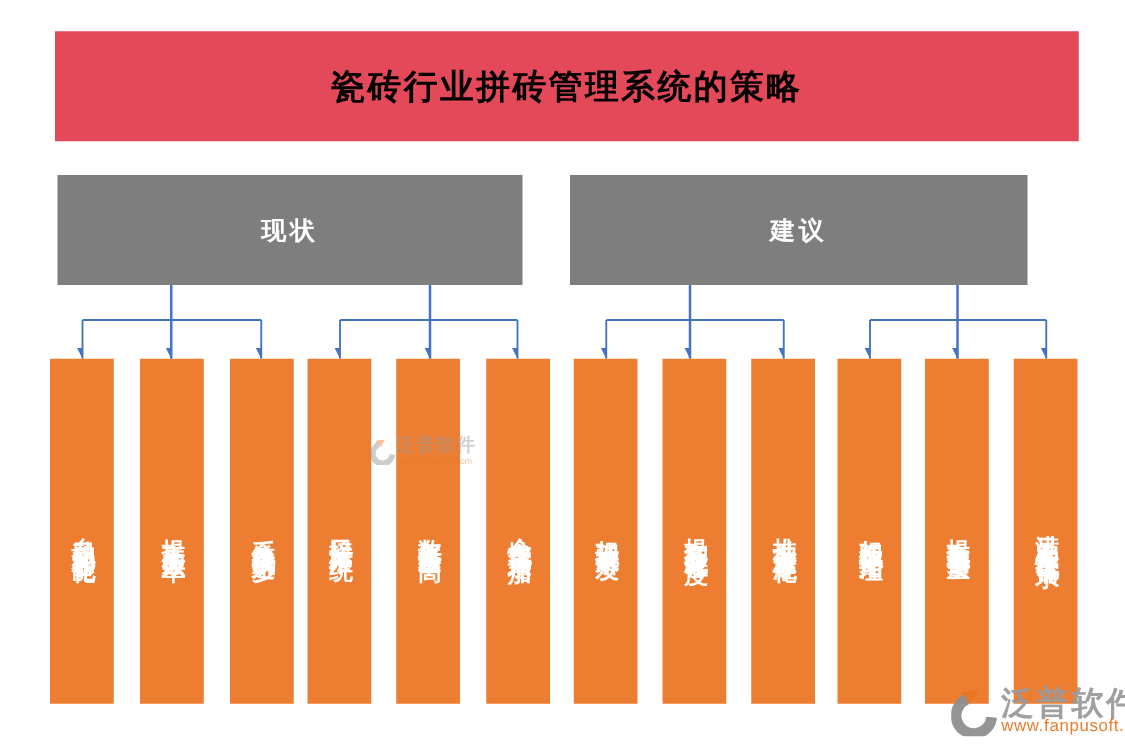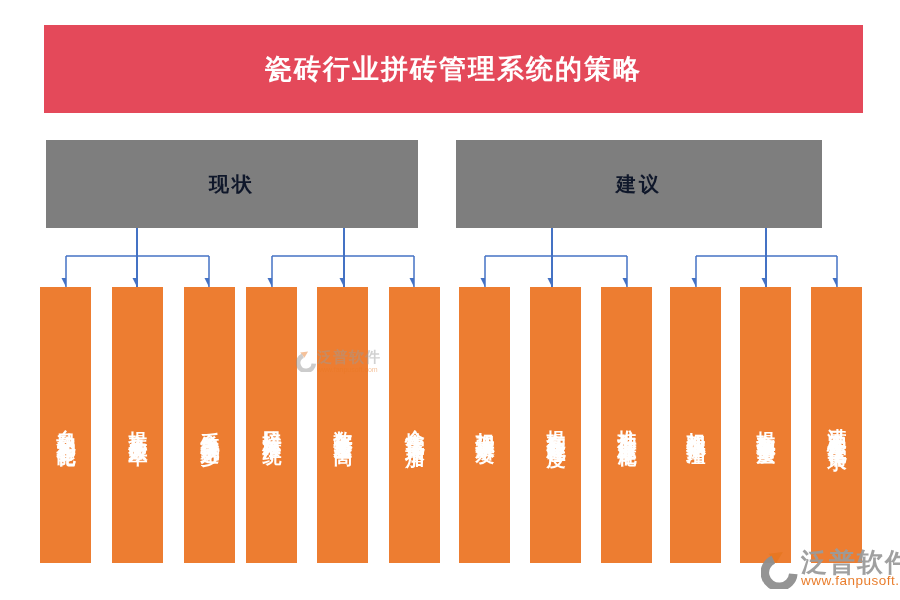--- a/index.html
+++ b/index.html
@@ -13,31 +13,31 @@
   html,body{margin:0;padding:0;background:#ffffff;}
   body{font-family:"Liberation Sans","DejaVu Sans",sans-serif;}
   .stage{position:relative;width:900px;height:600px;background:#ffffff;overflow:hidden;}
 
   .title-banner{
     position:absolute;left:44px;top:25px;width:819px;height:88px;
     background:var(--title-bg);
     display:flex;align-items:center;justify-content:center;
   }
   .title-banner .title-text{
-    color:#ffffff;font-size:27px;font-weight:700;letter-spacing:2px;
+    color:#000000;font-size:27px;font-weight:700;letter-spacing:2px;
   }
 
   .group-box{
     position:absolute;top:140px;height:88px;background:var(--group-bg);
     display:flex;align-items:center;justify-content:center;
   }
   .group-box.current{left:46px;width:372px;}
   .group-box.suggest{left:456px;width:366px;}
   .group-box .group-label{
-    color:#0f172a;font-size:20px;font-weight:700;letter-spacing:3px;text-align:center;
+    color:#ffffff;font-size:20px;font-weight:700;letter-spacing:3px;text-align:center;
   }
 
   svg.connectors{position:absolute;left:0;top:0;width:900px;height:600px;pointer-events:none;}
   svg.connectors .stem{stroke:var(--connector);stroke-width:2;fill:none;}
   svg.connectors .rail{stroke:var(--connector);stroke-width:1.5;fill:none;}
   svg.connectors .drop{stroke:var(--connector);stroke-width:1.5;fill:none;}
   svg.connectors .arrowhead{fill:var(--connector);}
 
   .pillar{
     position:absolute;top:287px;width:51px;height:276px;background:var(--pillar-bg);

